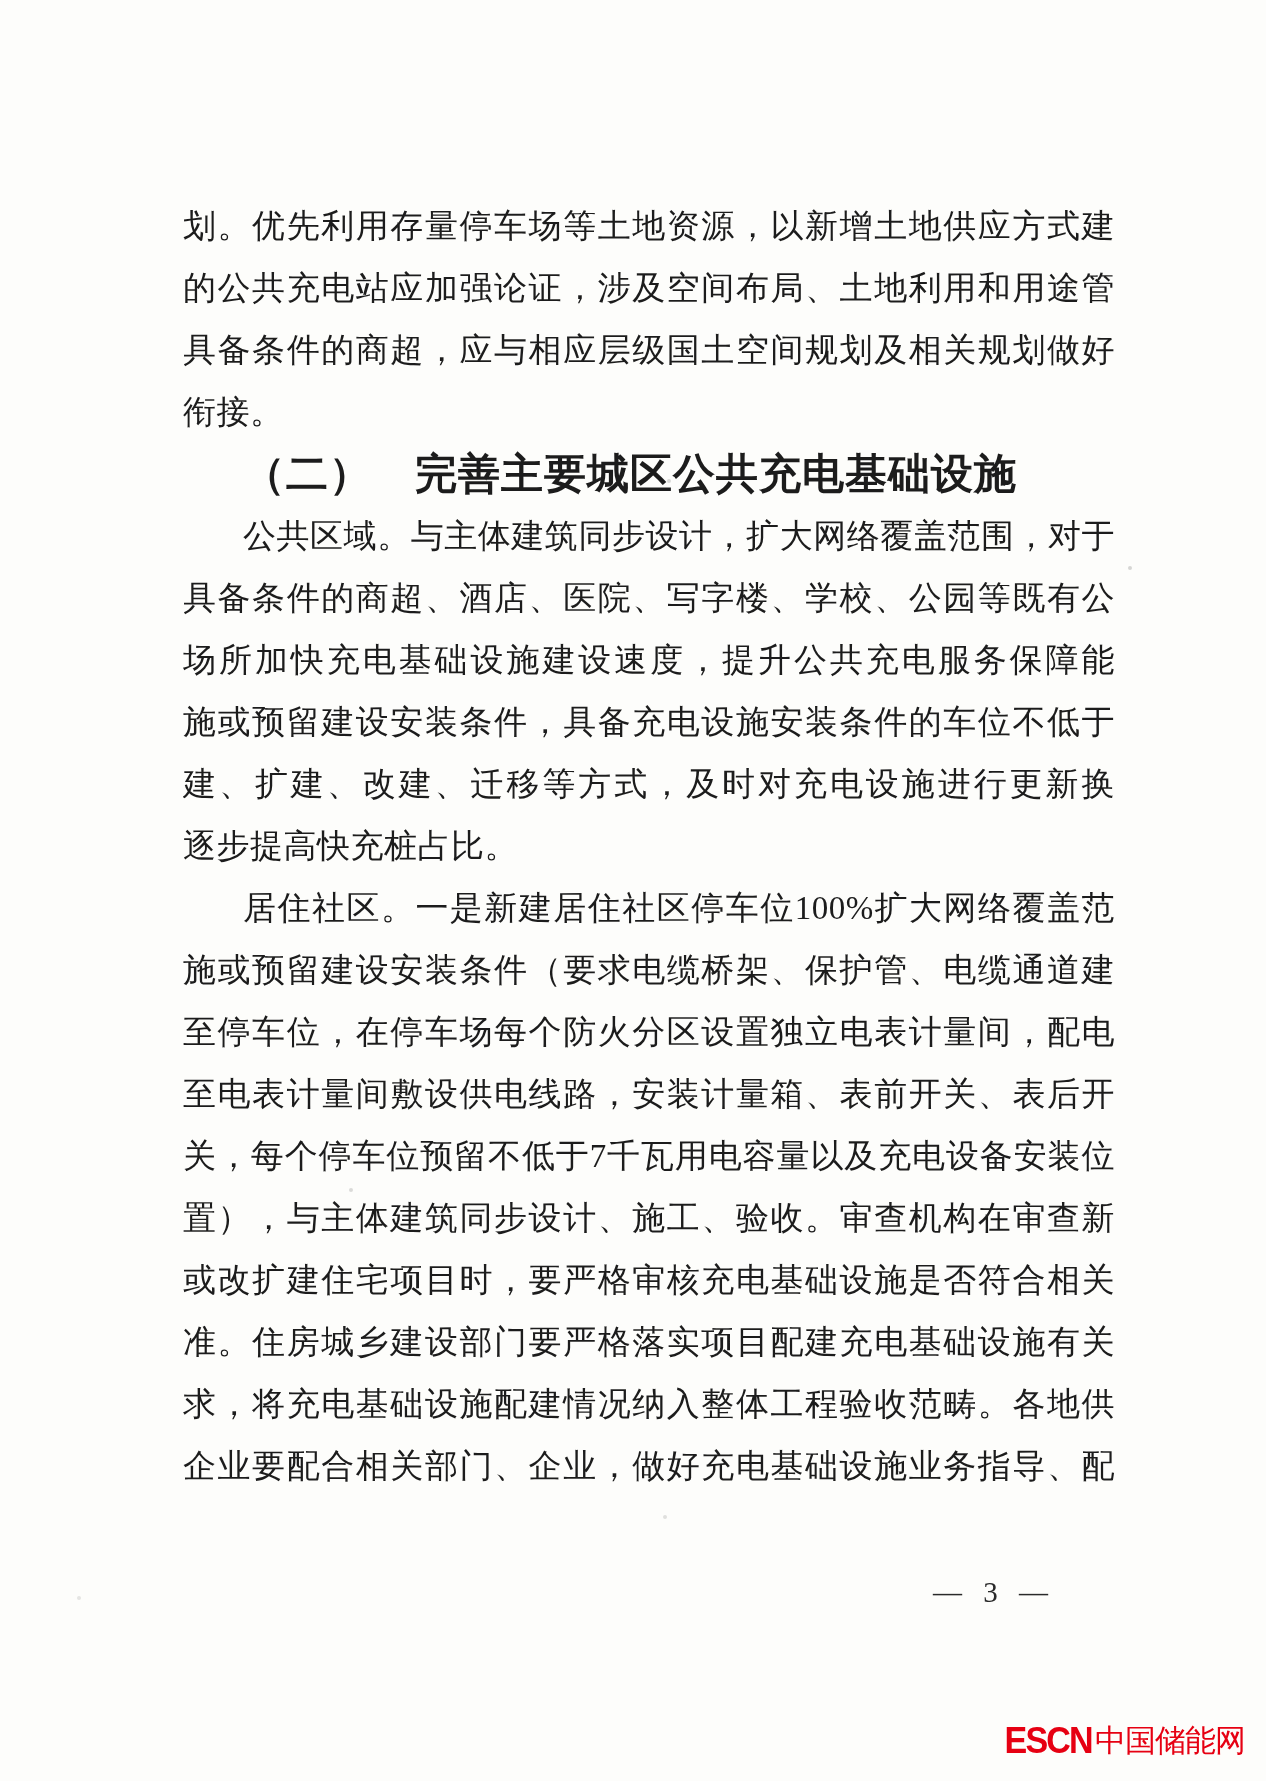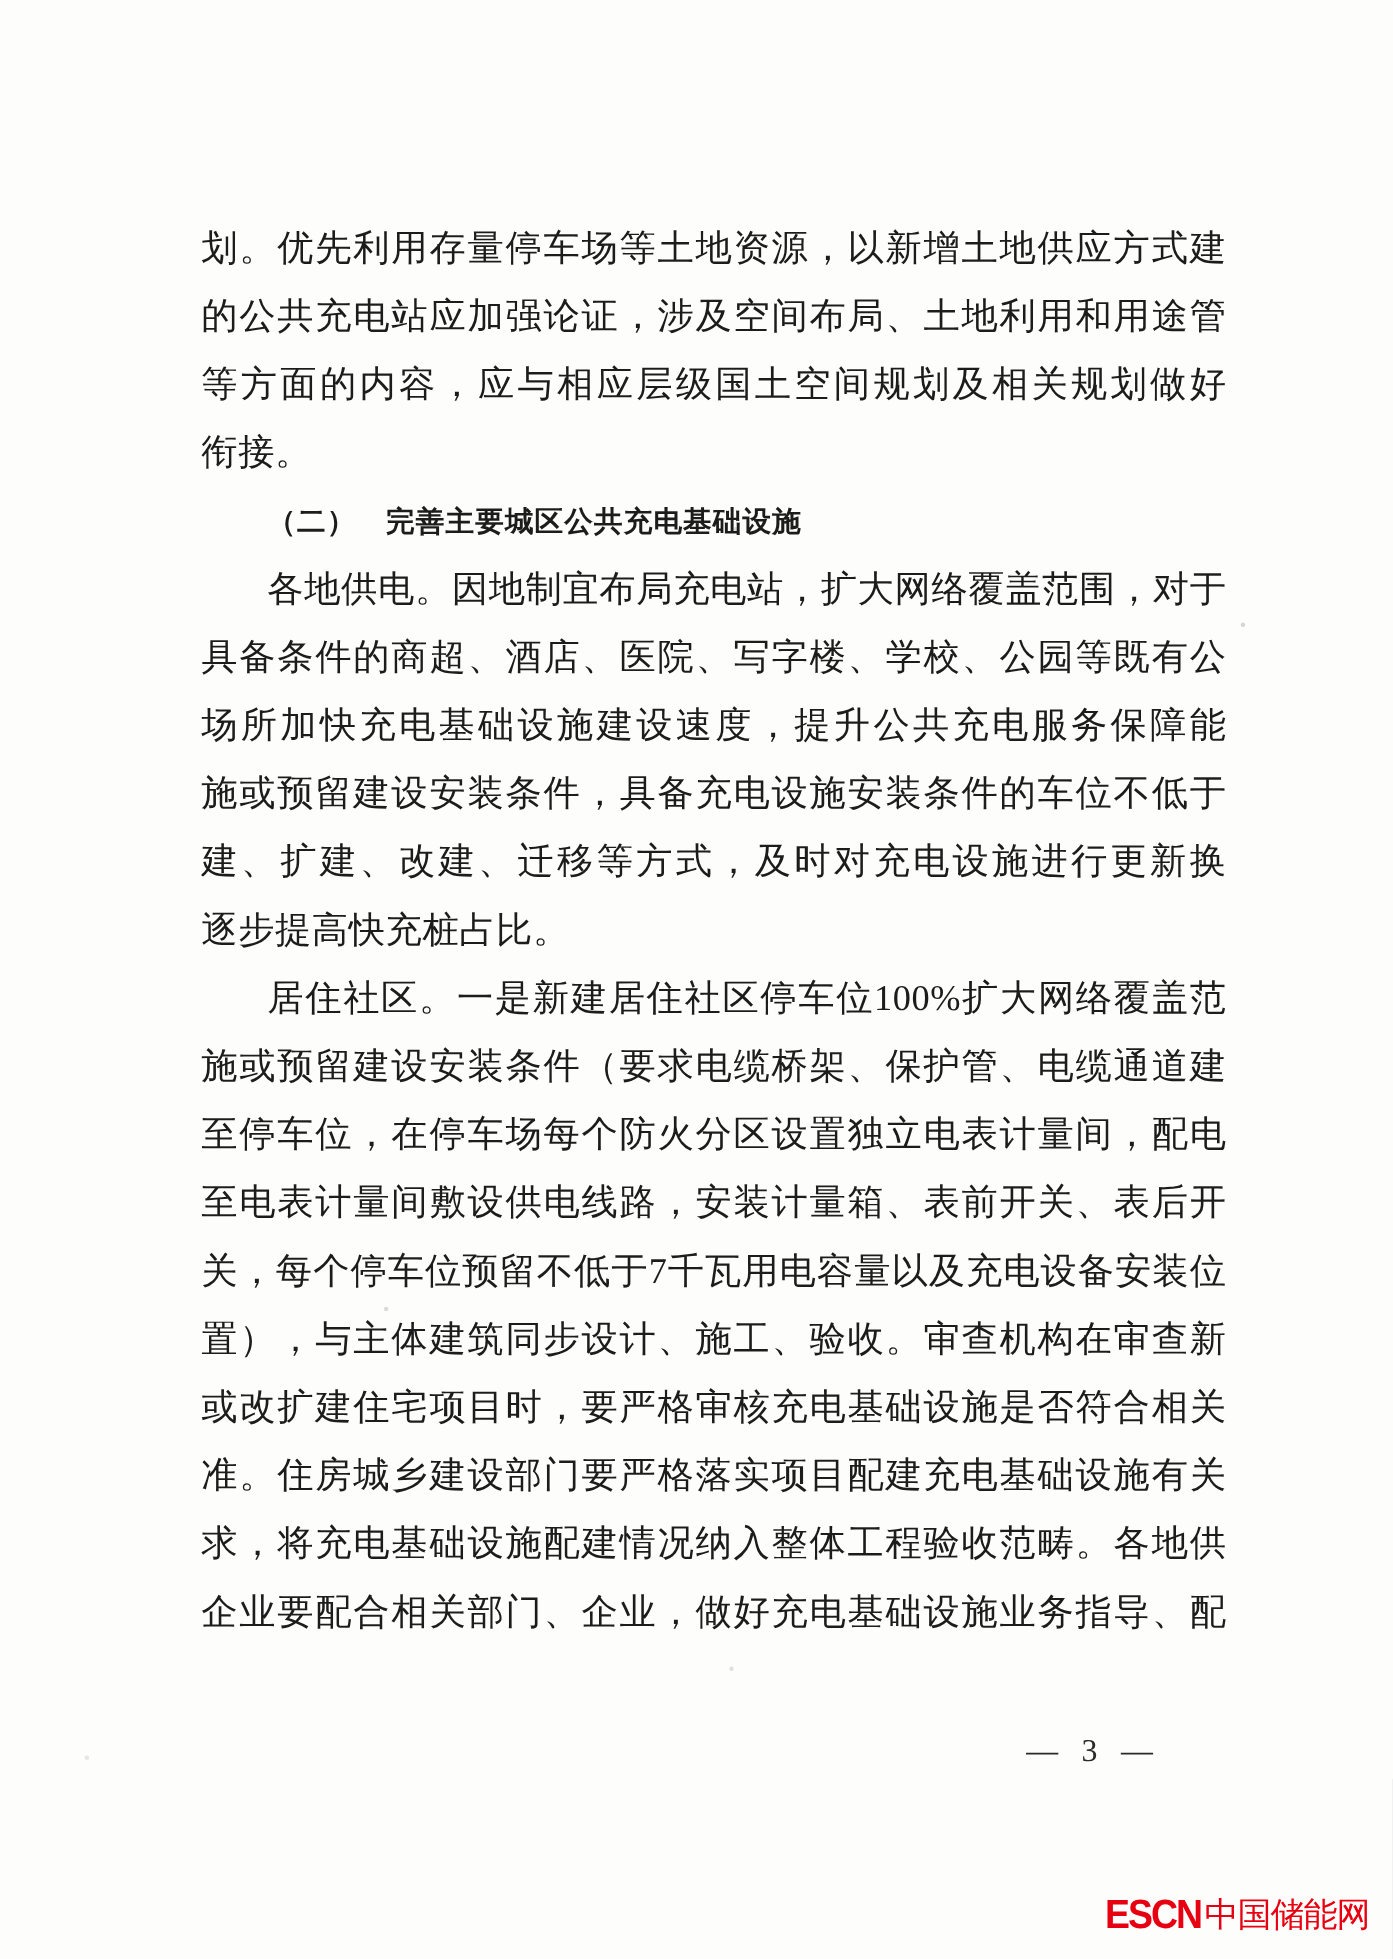--- a/index.html
+++ b/index.html
@@ -29,21 +29,21 @@
   .line.end {
     text-align:center;
     text-align-last:left;
   }
   .line.indent { padding-left:60px; }
   .line.heading {
     padding-left:60px;
     text-align:center;
     text-align-last:left;
     font-weight:700;
-    font-size:26px;
+    font-size:42px;
     font-family:"Liberation Sans","DejaVu Sans",sans-serif;
     letter-spacing:1px;
   }
   .page-number {
     position:absolute;
     top:1576px; right:216px;
     font-size:29px;
     letter-spacing:2px;
     word-spacing:10px;
     color:#2a2a2a;
@@ -85,24 +85,24 @@
 </style>
 </head>
 <body>
 
 <div class="page">
   <div class="specks"></div>
 
   <div class="content" id="doc-body">
       <div class="line ">划。优先利用存量停车场等土地资源，以新增土地供应方式建设</div>
       <div class="line ">的公共充电站应加强论证，涉及空间布局、土地利用和用途管制</div>
-      <div class="line ">等方面的内容，应与相应层级国土空间规划及相关规划做好</div>
+      <div class="line ">具备条件的商超，应与相应层级国土空间规划及相关规划做好</div>
       <div class="line end">衔接。</div>
       <div class="line heading">（二）　完善主要城区公共充电基础设施</div>
-      <div class="line indent">各地供电。因地制宜布局充电站，扩大网络覆盖范围，对于</div>
+      <div class="line indent">公共区域。与主体建筑同步设计，扩大网络覆盖范围，对于</div>
       <div class="line ">具备条件的商超、酒店、医院、写字楼、学校、公园等既有公共</div>
       <div class="line ">场所加快充电基础设施建设速度，提升公共充电服务保障能力。</div>
       <div class="line ">施或预留建设安装条件，具备充电设施安装条件的车位不低于</div>
       <div class="line ">建、扩建、改建、迁移等方式，及时对充电设施进行更新换代，</div>
       <div class="line end">逐步提高快充桩占比。</div>
       <div class="line indent">居住社区。一是新建居住社区停车位100%扩大网络覆盖范围</div>
       <div class="line ">施或预留建设安装条件（要求电缆桥架、保护管、电缆通道建设</div>
       <div class="line ">至停车位，在停车场每个防火分区设置独立电表计量间，配电室</div>
       <div class="line ">至电表计量间敷设供电线路，安装计量箱、表前开关、表后开</div>
       <div class="line ">关，每个停车位预留不低于7千瓦用电容量以及充电设备安装位</div>

